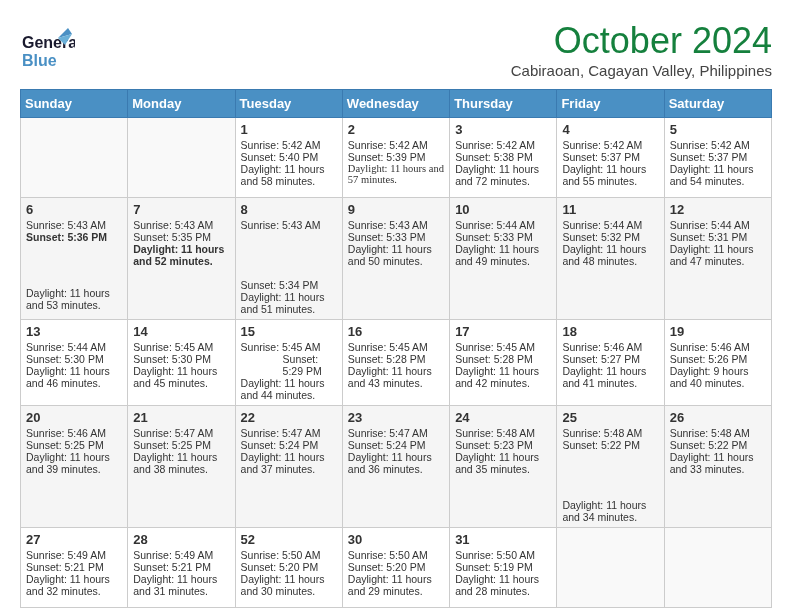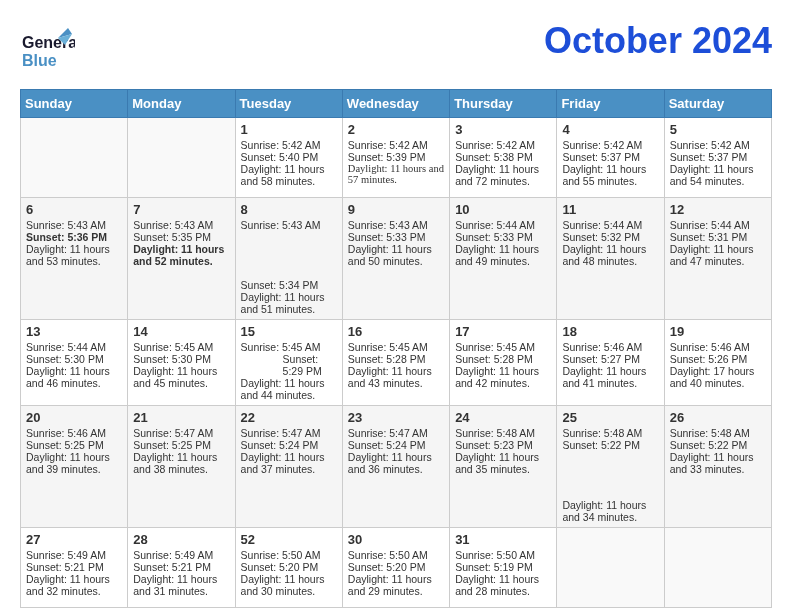--- a/index.html
+++ b/index.html
@@ -14,22 +14,22 @@
       display: flex;
       justify-content: space-between;
       align-items: flex-start;
       margin-bottom: 10px;
     }
     .title-block {
       text-align: right;
     }
     .month-title {
       font-size: 36px;
-      font-weight: bold;
-      color: #1d4ed8;
+      font-weight: normal;
+      color: #15803d;
     }
     .location {
       font-size: 15px;
       color: #444;
     }
     table {
       width: 100%;
       border-collapse: collapse;
       font-size: 11px;
     }
@@ -81,20 +81,21 @@
         <text x="2" y="28" font-size="16" font-weight="bold" fill="#1a1a2e" font-family="Arial">General</text>
         <text x="2" y="46" font-size="16" font-weight="bold" fill="#4a90c4" font-family="Arial">Blue</text>
 
         <polygon points="48,8 38,18 52,14" fill="#4a90c4"></polygon>
         <polygon points="52,14 38,18 45,25" fill="#6ab0d8"></polygon>
       </svg>
     </div>
   </div>
   <div class="title-block">
     <div class="month-title">October 2024</div>
+    <div class="location">Cabiraoan, Cagayan Valley, Philippines</div>
   </div>
 </div>
 
 <table>
   <thead>
     <tr>
     <th>Sunday</th>
         <th>Monday</th>
         <th>Tuesday</th>
         <th>Wednesday</th>
@@ -136,21 +137,21 @@
           <span style="display: block;">Sunrise: 5:42 AM</span>
           <span style="display: block;">Sunset: 5:37 PM</span>
           <span style="display: block;">Daylight: 11 hours and 54 minutes.</span>
         </td>
       </tr>
       <tr>
         <td>
           <span class="day-num">6</span>
           <span style="display: block;">Sunrise: 5:43 AM</span>
           <span style="display: block; font-weight: bold;">Sunset: 5:36 PM</span>
-          <span style="display: block;">Daylight: 11 hours and 53 minutes.</span>
+          <span style="display: block; margin-top: 44px;">Daylight: 11 hours and 53 minutes.</span>
         </td>
         <td>
           <span class="day-num">7</span>
           <span style="display: block;">Sunrise: 5:43 AM</span>
           <span style="display: block;">Sunset: 5:35 PM</span>
           <span style="display: block; font-weight: bold;">Daylight: 11 hours and 52 minutes.</span>
         </td>
         <td>
           <span class="day-num">8</span>
           <span style="display: block;">Sunrise: 5:43 AM</span>
@@ -216,21 +217,21 @@
         <td>
           <span class="day-num">18</span>
           <span style="display: block;">Sunrise: 5:46 AM</span>
           <span style="display: block;">Sunset: 5:27 PM</span>
           <span style="display: block;">Daylight: 11 hours and 41 minutes.</span>
         </td>
         <td>
           <span class="day-num">19</span>
           <span style="display: block;">Sunrise: 5:46 AM</span>
           <span style="display: block;">Sunset: 5:26 PM</span>
-          <span style="display: block;">Daylight: 17 hours and 40 minutes.</span>
+          <span style="display: block;">Daylight: 9 hours and 40 minutes.</span>
         </td>
       </tr>
       <tr>
         <td>
           <span class="day-num">20</span>
           <span style="display: block;">Sunrise: 5:46 AM</span>
           <span style="display: block;">Sunset: 5:25 PM</span>
           <span style="display: block;">Daylight: 11 hours and 39 minutes.</span>
         </td>
         <td>

